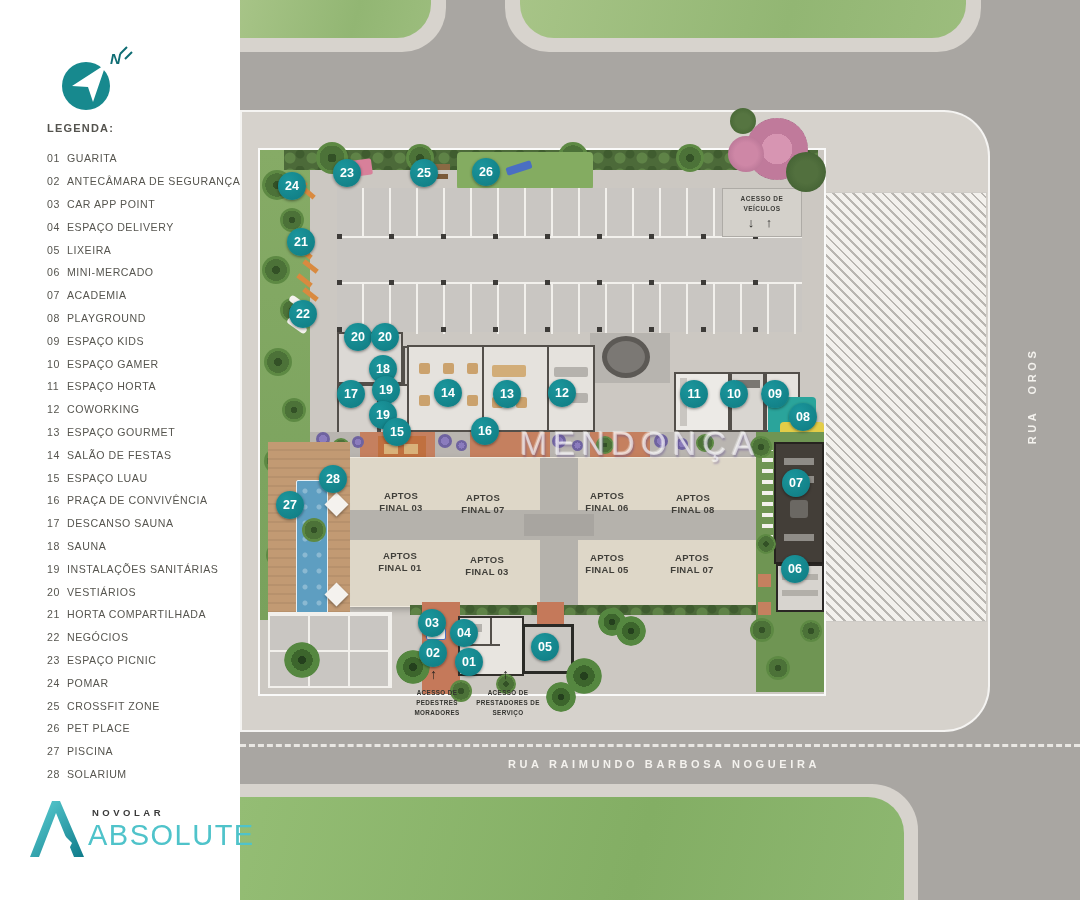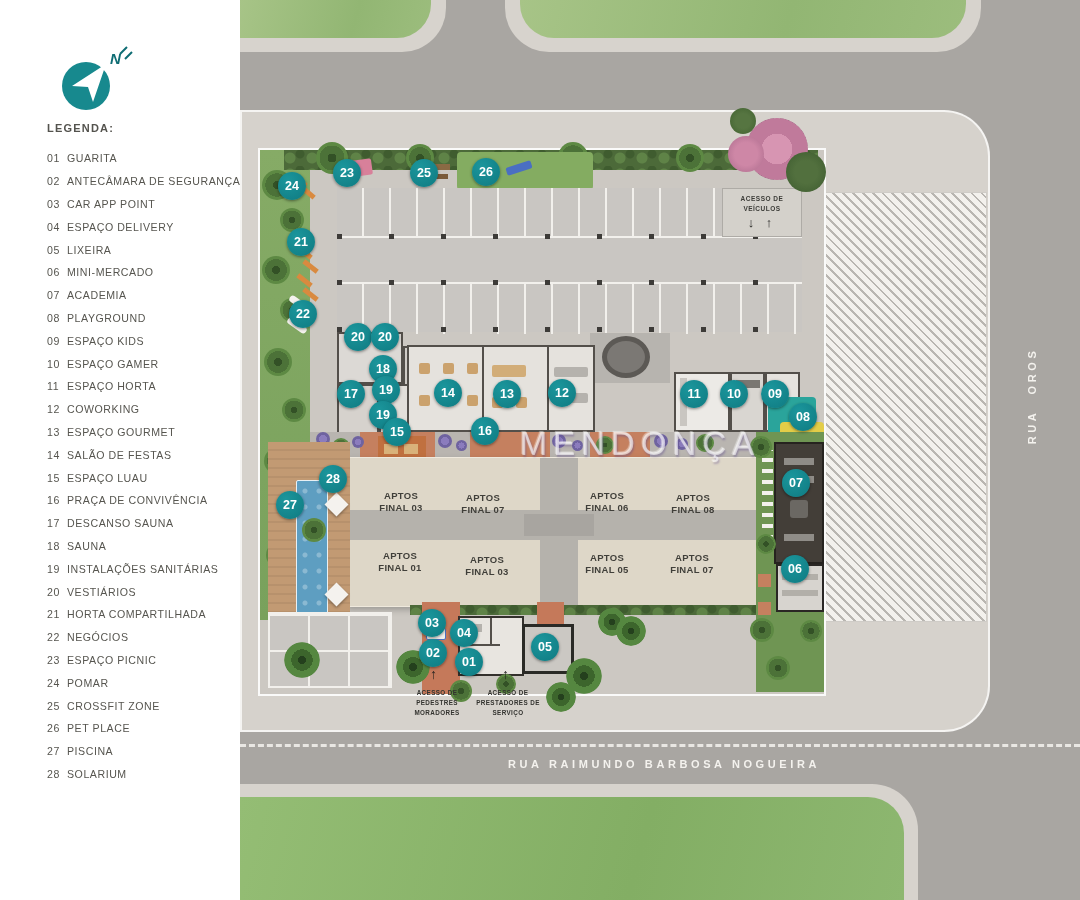--- a/index.html
+++ b/index.html
@@ -510,15 +510,31 @@
         <div class="legend-item">
           <span class="lnum">27</span>
           <span class="ltxt">PISCINA</span>
         </div>
         <div class="legend-item">
           <span class="lnum">28</span>
           <span class="ltxt">SOLARIUM</span>
         </div>
       </div>
 
+    <div class="logo">
+      <svg width="58" height="66" viewBox="0 0 58 66">
+        <defs>
+          <linearGradient id="tg" x1="0" y1="0" x2="1" y2="1">
+            <stop offset="0" stop-color="#5fd2d6"></stop>
+            <stop offset="1" stop-color="#0f7b8a"></stop>
+          </linearGradient>
+        </defs>
+        <path d="M2 62 L24 6 L32 6 L56 62 L46 62 L28 18 L11 62 Z" fill="url(#tg)"></path>
+        <path d="M30 34 L44 48 L40 56 L26 42 Z" fill="#ffffff"></path>
+      </svg>
+      <div class="logo-texts">
+        <div class="logo-brand">NOVOLAR</div>
+        <div class="logo-name">ABSOLUTE</div>
+      </div>
+    </div>
   </div>
 
 </div>
 
 </body></html>

